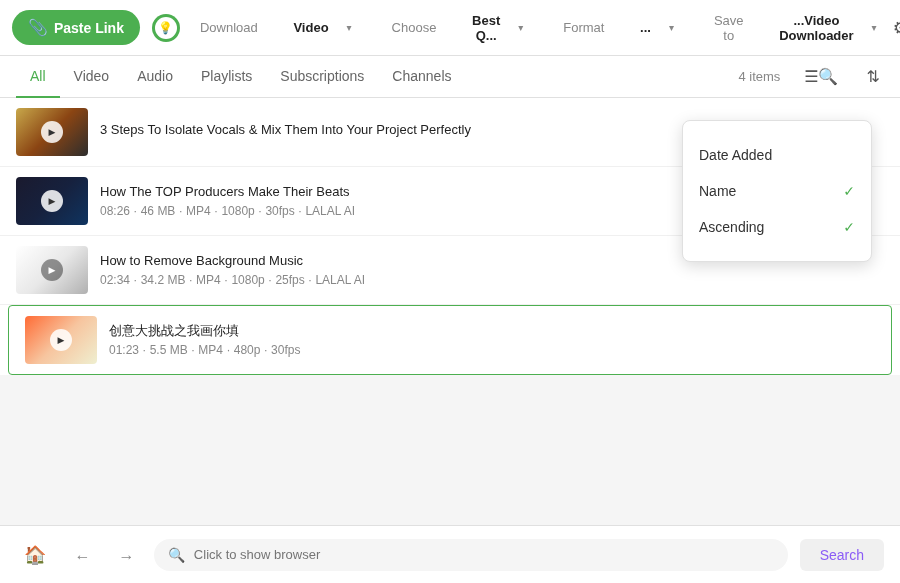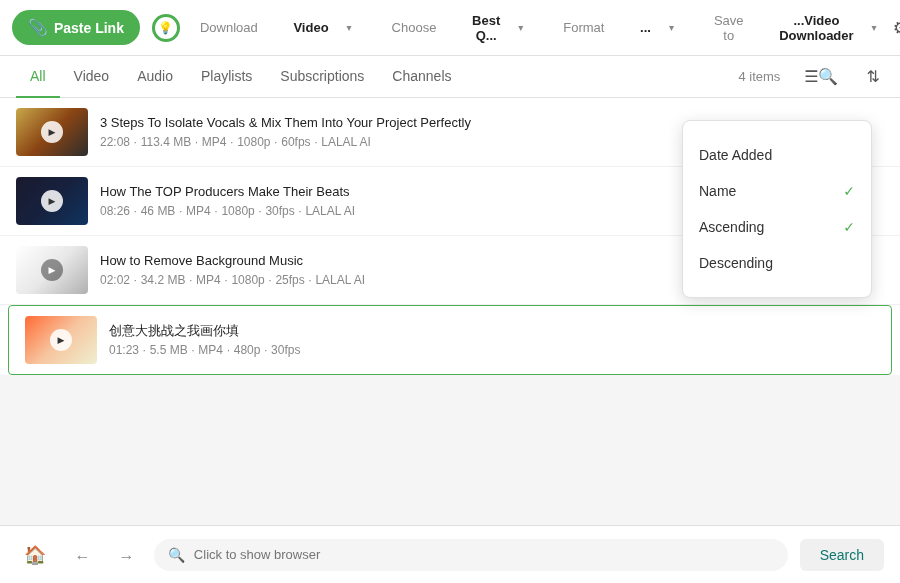--- a/index.html
+++ b/index.html
@@ -102,21 +102,21 @@
     .browser-input-wrap {
       flex: 1; display: flex; align-items: center; background: #f5f5f5;
       border-radius: 20px; padding: 8px 14px; gap: 8px;
     }
     .browser-search-icon { font-size: 14px; color: #aaa; }
     .browser-input {
       flex: 1; border: none; background: transparent; font-size: 13px; color: #aaa; outline: none;
     }
     .search-btn {
       background: #f0f0f0; border: none; border-radius: 6px; padding: 8px 20px;
-      font-size: 14px; color: #0f766e; cursor: pointer; font-weight: 500;
+      font-size: 14px; color: #8b5cf6; cursor: pointer; font-weight: 500;
     }
   </style>
 </head>
 <body>
 
 <div class="header">
   <button class="paste-btn">
     <span class="clip-icon">📎</span>
     <span>Paste Link</span>
   </button>
@@ -193,41 +193,40 @@
 </div>
 
 <div class="video-list">
 
   <div class="video-item">
     <div class="thumb thumb-bg-1">
       <div class="play-icon">▶</div>
     </div>
     <div class="video-info">
       <div class="video-title">3 Steps To Isolate Vocals &amp; Mix Them Into Your Project Perfectly</div>
-      <div class="video-meta">22:08 · 113.4 MB · MP4 · 1080p · 60fps · LALAL AI</div>
     </div>
   </div>
 
   <div class="video-item">
     <div class="thumb thumb-bg-2">
       <div class="play-icon">▶</div>
     </div>
     <div class="video-info">
       <div class="video-title">How The TOP Producers Make Their Beats</div>
       <div class="video-meta">08:26 · 46 MB · MP4 · 1080p · 30fps · LALAL AI</div>
     </div>
   </div>
 
   <div class="video-item">
     <div class="thumb thumb-bg-3">
       <div class="play-icon" style="background:rgba(0,0,0,0.4);color:#fff;">▶</div>
     </div>
     <div class="video-info">
       <div class="video-title">How to Remove Background Music</div>
-      <div class="video-meta">02:02 · 34.2 MB · MP4 · 1080p · 25fps · LALAL AI</div>
+      <div class="video-meta">02:34 · 34.2 MB · MP4 · 1080p · 25fps · LALAL AI</div>
     </div>
   </div>
 
   <div class="video-item highlighted">
     <div class="thumb thumb-bg-4">
       <div class="play-icon">▶</div>
     </div>
     <div class="video-info">
       <div class="video-title">创意大挑战之我画你填</div>
       <div class="video-meta">01:23 · 5.5 MB · MP4 · 480p · 30fps</div>
@@ -239,23 +238,20 @@
   <div class="dropdown-item">
     <span>Date Added</span>
   </div>
   <div class="dropdown-item">
     <span>Name</span>
     <span class="check">✓</span>
   </div>
   <div class="dropdown-item">
     <span>Ascending</span>
     <span class="check">✓</span>
-  </div>
-  <div class="dropdown-item">
-    <span>Descending</span>
   </div>
 </div>
 
 <div class="bottom-bar">
   <button class="nav-btn home-btn">🏠</button>
   <button class="nav-btn">←</button>
   <button class="nav-btn">→</button>
   <div class="browser-input-wrap">
     <span class="browser-search-icon">🔍</span>
     <input class="browser-input" type="text" placeholder="Click to show browser" style="">

